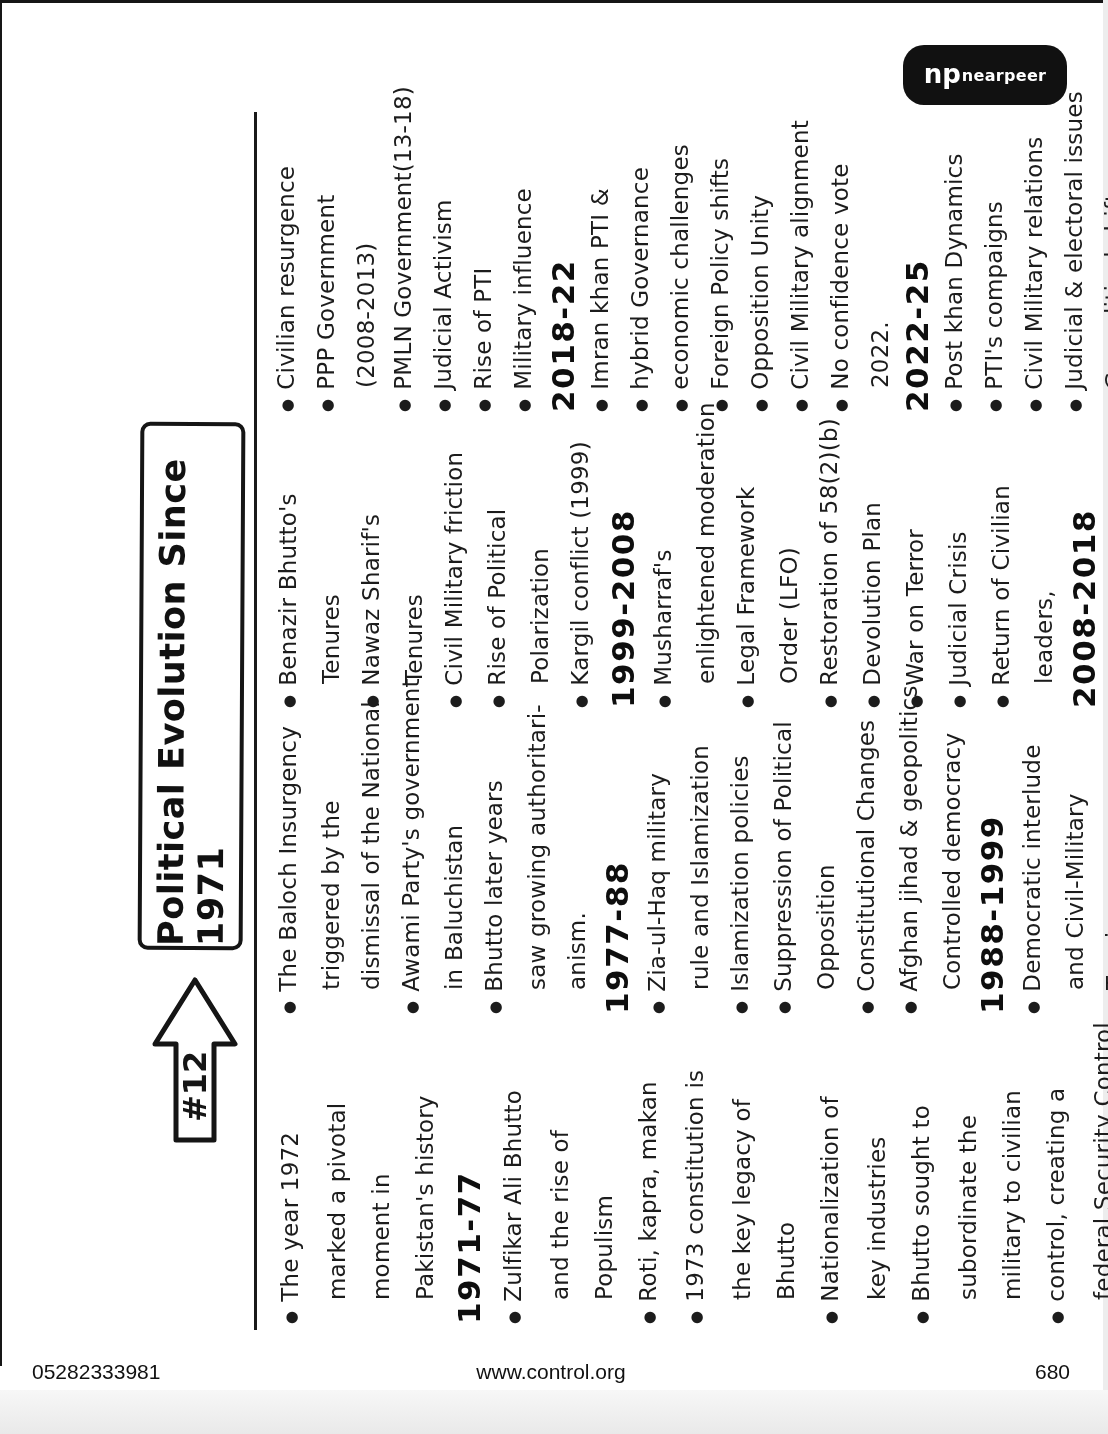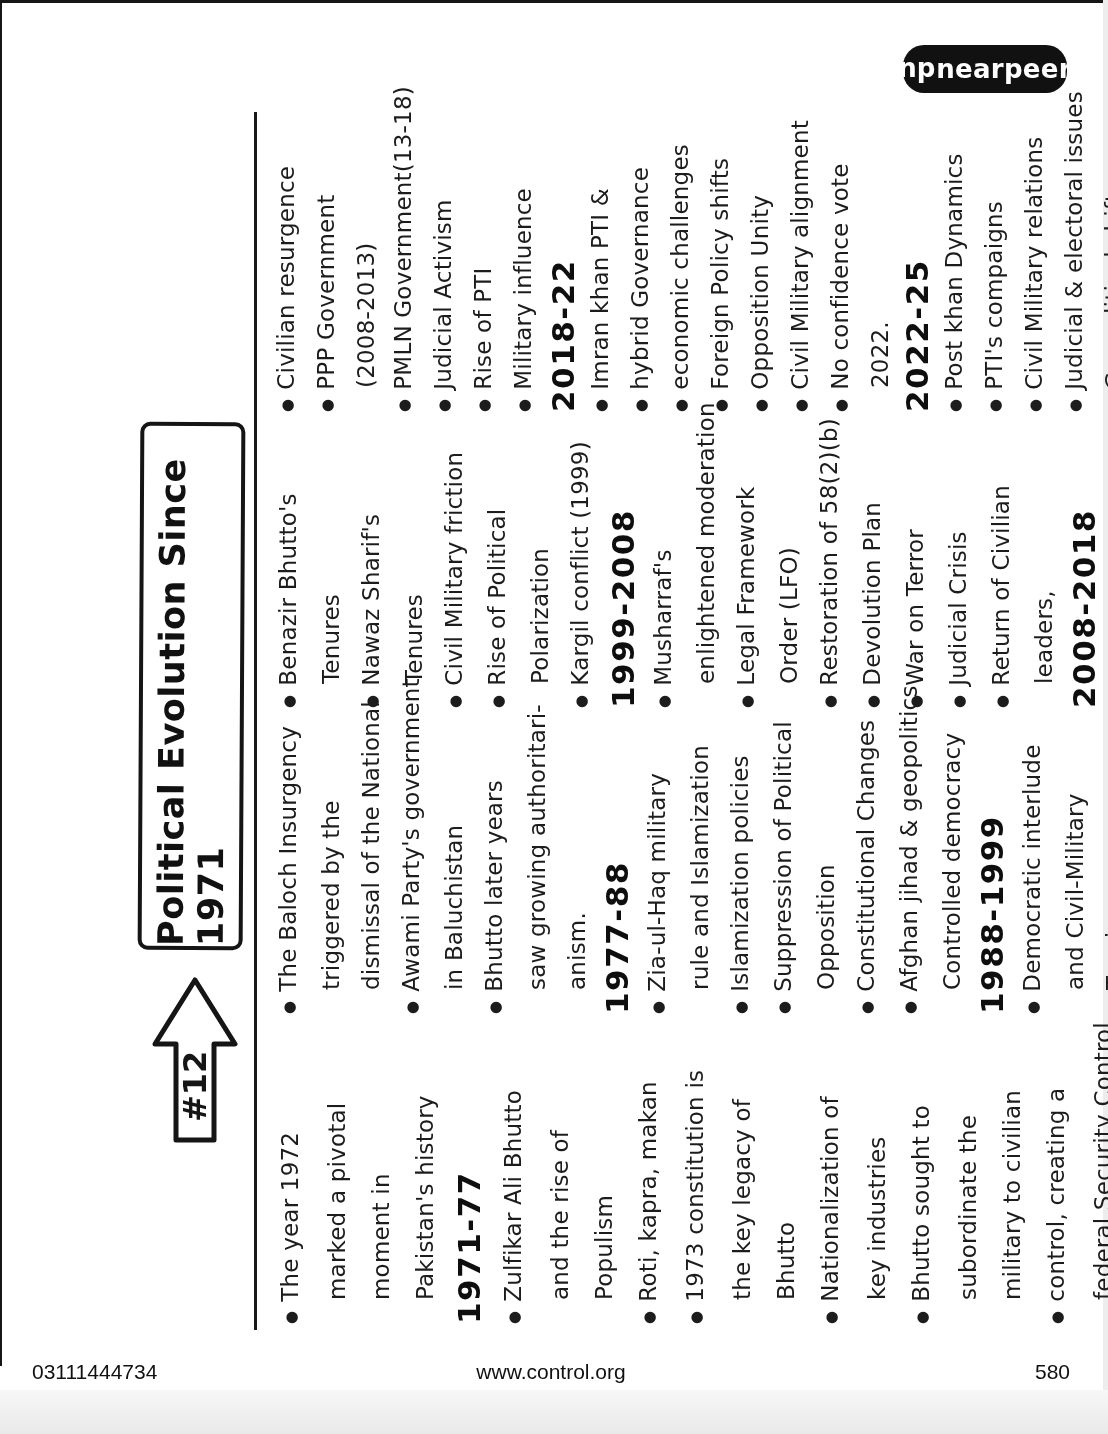--- a/index.html
+++ b/index.html
@@ -8,26 +8,26 @@
     background:#ffffff; font-family:"DejaVu Sans", sans-serif; color:#1b1b1b;
   }
   
   .scan-border-top  { position:absolute; top:0; left:0; width:1108px; height:3px; background:#161616; }
   .scan-border-left { position:absolute; top:0; left:0; width:2px; height:1366px; background:#161616; }
   .scan-edge-right  { position:absolute; top:0; right:0; width:5px; height:1392px; background:#ededed; }
   .bottom-band { position:absolute; bottom:0; left:0; width:100%; height:44px;
                  background:linear-gradient(#f7f7f7,#e9e9e9); }
 
   
-  .logo-pill { position:absolute; left:903px; top:45px; width:164px; height:48px;
+  .logo-pill { position:absolute; left:903px; top:45px; width:164px; height:60px;
                background:#111111; border-radius:21px; display:flex; align-items:center;
                justify-content:center; gap:1px; }
   .logo-mark { color:#ffffff; font-weight:800; font-size:26px; line-height:1;
                font-family:"DejaVu Sans", sans-serif; transform:translateY(-1px); }
-  .logo-text { color:#ffffff; font-size:26px; font-weight:600; letter-spacing:0.3px; }
+  .logo-text { color:#ffffff; font-size:16px; font-weight:600; letter-spacing:0.3px; }
 
   
   .footer { position:absolute; top:1360px; left:32px; right:38px; display:flex;
             justify-content:space-between; align-items:baseline;
             font-family:"Liberation Sans", sans-serif; font-size:21px; color:#111; }
   .footer .center { position:absolute; left:0; right:0; text-align:center; }
 
   
   .notes-landscape { position:absolute; top:0; left:0; width:1434px; height:1108px;
                      transform-origin:0 0; transform:rotate(-90deg) translateX(-1434px); }
@@ -502,15 +502,15 @@
       <div class="line bullet">
         <span class="dot">●</span>
         <span class="txt">Geopolitical shifts</span>
       </div>
     </div>
 
 </div>
 
 <div class="footer">
   <span class="center">www.control.org</span>
-  <span>03111444734</span>
-  <span>580</span>
+  <span>05282333981</span>
+  <span>680</span>
 </div>
 
 </body></html>

